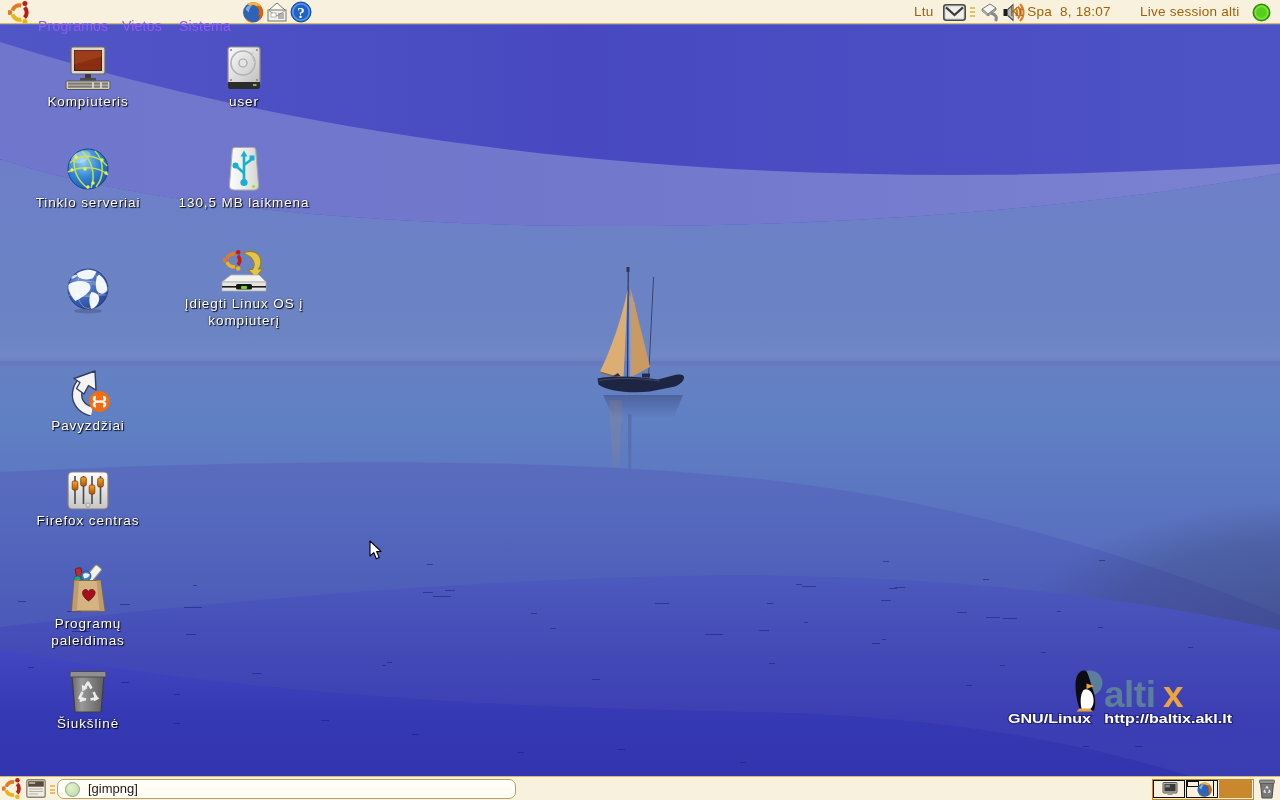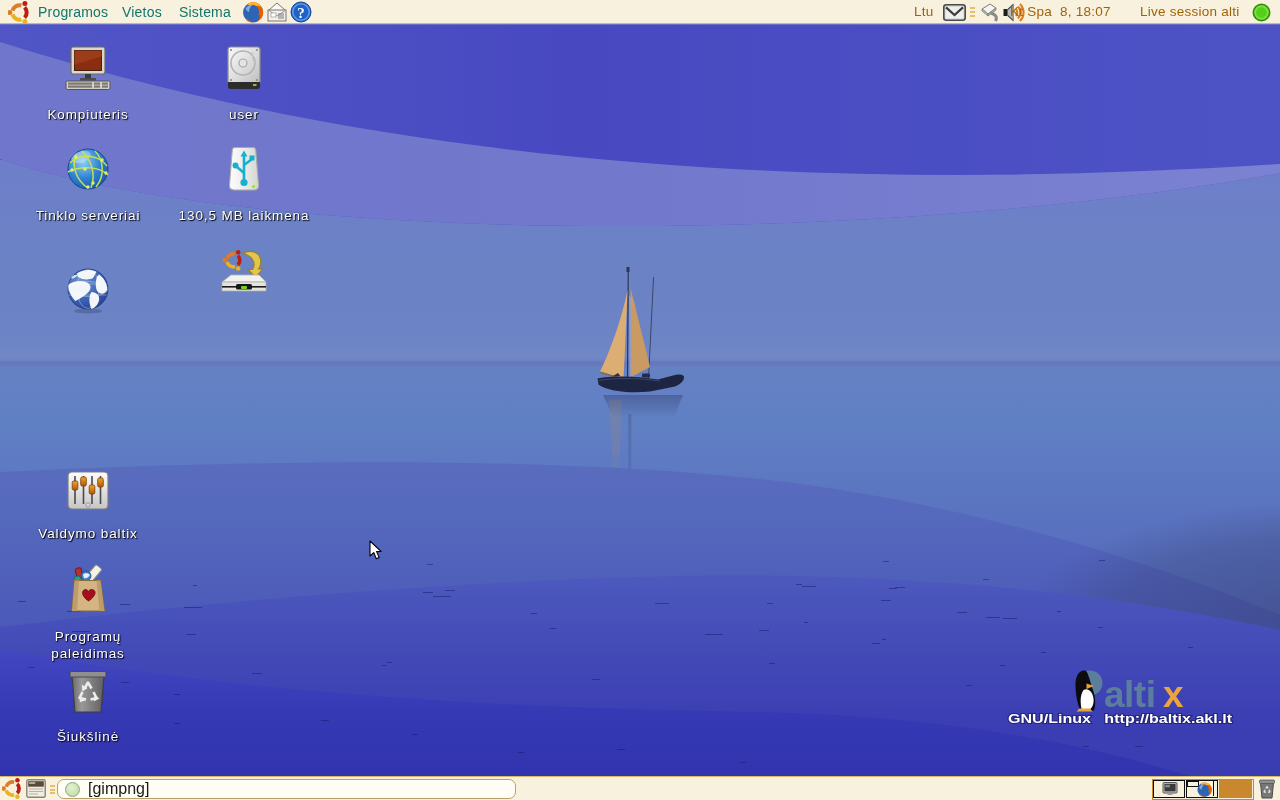--- a/index.html
+++ b/index.html
@@ -1,24 +1,24 @@
 <!DOCTYPE html>
 <html><head><meta charset="utf-8">
 <style>
 *{margin:0;padding:0;box-sizing:border-box}
 html,body{width:1280px;height:800px;overflow:hidden;font-family:"Liberation Sans",sans-serif}
 #screen{position:relative;width:1280px;height:800px;background:#6a6fc6}
 .panel{position:absolute;left:0;width:1280px;background:#f8f1de;z-index:50}
 #toppanel{top:0;height:24px;border-bottom:1px solid #d9b965}
 #botpanel{bottom:0;height:24px;border-top:1px solid #d9b965}
 #wall{position:absolute;top:25px;left:0;width:1280px;height:554px}
-.menu{position:absolute;top:0;height:40px;line-height:24px;font-size:14px;color:#0f766e;letter-spacing:0.2px}
+.menu{position:absolute;top:14px;height:40px;line-height:24px;font-size:14px;color:#8b5cf6;letter-spacing:0.2px}
 .ditem{position:absolute;text-align:center;z-index:10}
 .ditem svg{display:block;margin:0 auto}
-.ditem .lbl{color:#fff;font-size:13.5px;letter-spacing:0.9px;line-height:17px;margin-top:14px;text-shadow:1px 1px 1px rgba(0,0,0,0.95),0 0 2px rgba(0,0,0,0.55);white-space:nowrap}
+.ditem .lbl{color:#fff;font-size:13.5px;letter-spacing:0.9px;line-height:17px;margin-top:1px;text-shadow:1px 1px 1px rgba(0,0,0,0.95),0 0 2px rgba(0,0,0,0.55);white-space:nowrap}
 .pantext{position:absolute;top:0;height:24px;line-height:24px;font-size:13.5px;color:#a16207;letter-spacing:0.25px}
 </style></head>
 <body>
 <div id="screen">
 
 <div id="wall">
 <svg width="1280" height="751" viewBox="0 25 1280 751" xmlns="http://www.w3.org/2000/svg">
 <defs>
 <linearGradient id="gsky" x1="0" y1="170" x2="0" y2="370" gradientUnits="userSpaceOnUse">
  <stop offset="0" stop-color="#6e7fc9"></stop>
@@ -262,21 +262,21 @@
   <rect x="3.2" y="3.2" width="6" height="1.6" fill="#cdbfa8"></rect>
   <path d="M3,10 h14 M3,12.5 h14 M3,15 h9" stroke="#b9b2a2" stroke-width="1"></path>
  </svg>
  <div style="position:absolute;left:50px;top:8px;width:5px;height:9px">
   <div style="height:2px;background:#e5bf6a;margin-bottom:2px"></div>
   <div style="height:2px;background:#e5bf6a;margin-bottom:1px"></div>
   <div style="height:2px;background:#e5bf6a"></div>
  </div>
  <div style="position:absolute;left:57px;top:2px;width:459px;height:20px;background:#fffdf4;border:1px solid #b9a267;border-radius:7px;box-shadow:inset 0 1px 0 #fff">
   <div style="position:absolute;left:7px;top:1.5px;width:15px;height:15px;border-radius:50%;background:radial-gradient(circle at 40% 35%,#e4f2d2,#b8d89e);border:1px solid #8aa878"></div>
-  <div style="position:absolute;left:30px;top:0;height:18px;line-height:18px;font-size:16px;color:#1a1a1a">[gimpng]</div>
+  <div style="position:absolute;left:30px;top:0;height:18px;line-height:18px;font-size:13px;color:#1a1a1a">[gimpng]</div>
  </div>
  <div style="position:absolute;left:1152px;top:1.5px;width:102px;height:21px;border:1.5px solid #c98a29;background:#f6eedb">
   <div style="position:absolute;left:0px;top:0px;width:32px;height:18px;border:1.5px solid #101010;background:#f8f1de">
    <svg style="position:absolute;left:8px;top:1px" width="16" height="15" viewBox="0 0 16 15">
     <rect x="1" y="0.5" width="14" height="10.5" rx="1" fill="#c9c9c9" stroke="#555" stroke-width="1"></rect>
     <rect x="2.4" y="1.8" width="11.2" height="7.6" fill="#3a3a3a"></rect>
     <rect x="3.4" y="2.8" width="4.5" height="2.6" fill="#8a8a8a"></rect>
     <rect x="5.5" y="11.5" width="5" height="1.5" fill="#999"></rect>
    </svg>
   </div>
@@ -442,22 +442,37 @@
   <circle cx="1.8" cy="11.5" r="2.5" fill="#dd7d28"></circle>
   <circle cx="16.9" cy="20.5" r="2.5" fill="#e9b41c"></circle>
   </g>
   <path d="M24,9 C32,5.5 39,8 41,13.5 C42.6,18 41.8,22 39.5,25 L43.5,25 L36.5,33.5 L29,25.5 L33.5,25.5 C35.4,22.8 35.6,19 33.8,16 C31.8,12.5 28,10.5 24,9 Z" fill="#e3c44c" stroke="#99801e" stroke-width="1.1"></path>
   <path d="M3,38 L12,31 L40,31 L47,38 Z" fill="#f2f2f0" stroke="#b5b5b0" stroke-width="0.8"></path>
   <rect x="3" y="38" width="44" height="9" fill="#e3e3e0" stroke="#adadaa" stroke-width="0.8"></rect>
   <rect x="3" y="42" width="44" height="1.6" fill="#1c1c1c"></rect>
   <rect x="17" y="40" width="16" height="5.5" rx="1.5" fill="#161616"></rect>
   <rect x="22" y="42" width="6" height="3" rx="1" fill="#6fd321"></rect>
  </svg>
-</div>
-
+ <div class="lbl">Įdiegti Linux OS į<br>kompiuterį</div>
+</div>
+
+<div class="ditem" style="left:13px;top:368px;width:150px">
+ <svg width="48" height="48" viewBox="0 0 48 48">
+  <path d="M28,43.5 C16.5,41 10.5,31.5 14,21 C15.3,17.2 17.5,14.5 20,12.8" fill="none" stroke="#333c5e" stroke-width="10.6"></path>
+  <path d="M28,43.5 C16.5,41 10.5,31.5 14,21 C15.3,17.2 17.5,14.5 20,12.8" fill="none" stroke="#f4f4f4" stroke-width="8"></path>
+  <path d="M10,10.5 L31,3 L32,22 L24.5,17.5 L20,26 L12.5,20.5 L16,14.5 Z" fill="#f4f4f4" stroke="#333c5e" stroke-width="1.4" stroke-linejoin="round"></path>
+  <circle cx="35.5" cy="33.5" r="10.5" fill="#f26d10"></circle>
+  <g stroke="#fff" stroke-width="2.4" fill="none">
+   <path d="M32,29 C29.3,29 29.3,32.6 31.8,32.6 M32,38.2 C29.3,38.2 29.3,34.6 31.8,34.6"></path>
+   <path d="M39,29 C41.7,29 41.7,32.6 39.2,32.6 M39,38.2 C41.7,38.2 41.7,34.6 39.2,34.6"></path>
+   <path d="M31.5,33.6 L39.5,33.6"></path>
+  </g>
+ </svg>
+ <div class="lbl">Pavyzdžiai</div>
+</div>
 
 <div class="ditem" style="left:13px;top:471px;width:150px">
  <svg width="48" height="40" viewBox="0 0 48 40">
   <defs>
           <linearGradient id="vg" x1="0" y1="0" x2="0" y2="1">
    <stop offset="0" stop-color="#fdfdfd"></stop>
             <stop offset="1" stop-color="#c6c6c6"></stop>
           </linearGradient>
   <linearGradient id="kg" x1="0" y1="0" x2="0" y2="1">
    <stop offset="0" stop-color="#f5a623"></stop>
@@ -469,21 +484,21 @@
    <path d="M11,5 V33 M19.5,5 V33 M28,5 V33 M36.5,5 V33"></path>
   </g>
   <g fill="url(#kg)" stroke="#7a3c08" stroke-width="0.8">
    <rect x="8.2" y="10" width="5.6" height="9" rx="1.5"></rect>
    <rect x="16.7" y="6" width="5.6" height="9" rx="1.5"></rect>
    <rect x="25.2" y="14" width="5.6" height="9" rx="1.5"></rect>
    <rect x="33.7" y="7" width="5.6" height="9" rx="1.5"></rect>
   </g>
   <circle cx="24" cy="34" r="2.2" fill="#d8d8d8" stroke="#8a8a8a" stroke-width="0.8"></circle>
  </svg>
- <div class="lbl">Valdymo baltix</div>
+ <div class="lbl">Firefox centras</div>
 </div>
 
 <div class="ditem" style="left:13px;top:668px;width:150px">
  <svg width="48" height="46" viewBox="0 0 48 46">
   <defs>
           <linearGradient id="tg" x1="0" y1="0" x2="1" y2="0">
    <stop offset="0" stop-color="#6a6a6a"></stop>
             <stop offset="0.3" stop-color="#999999"></stop>
             <stop offset="1" stop-color="#5f5f5f"></stop>
           </linearGradient>

